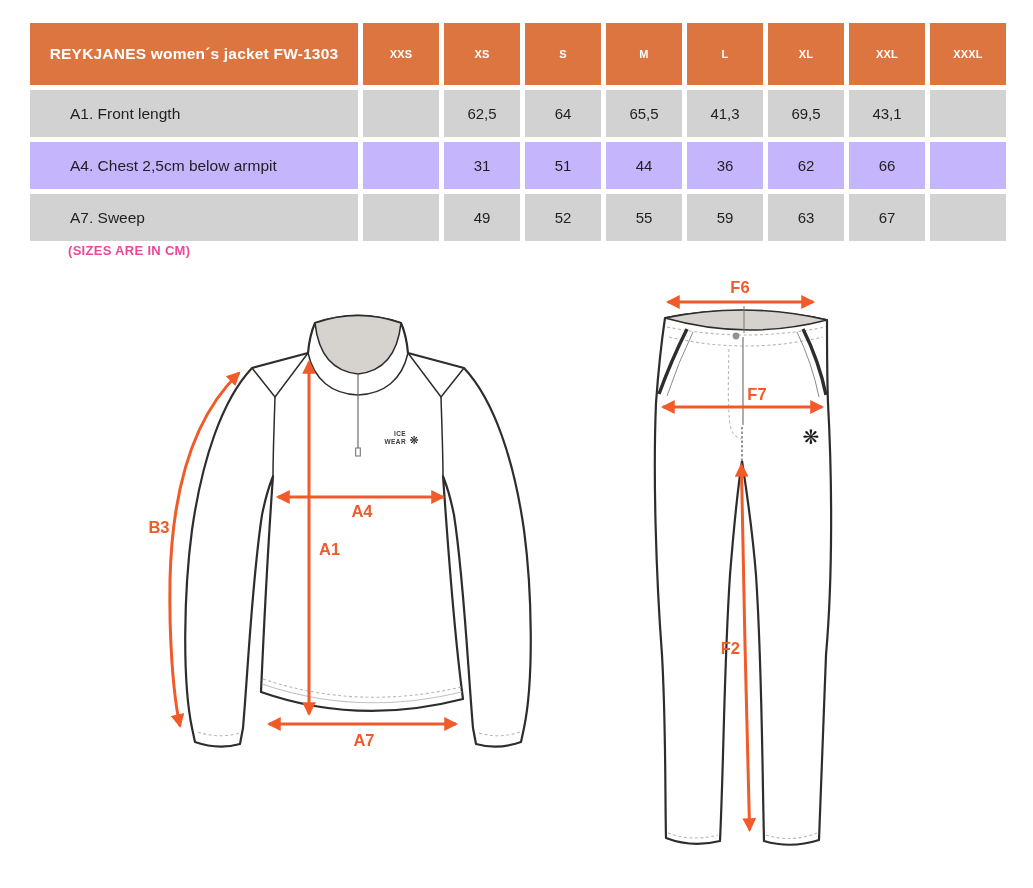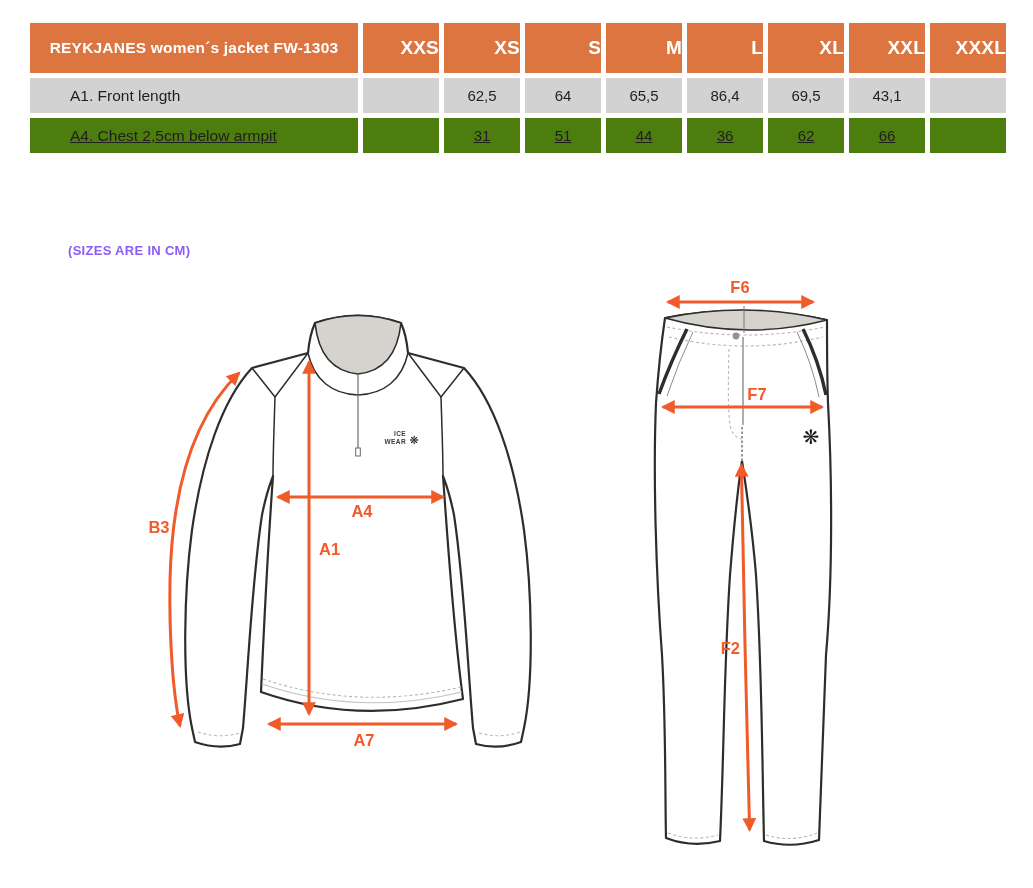--- a/index.html
+++ b/index.html
@@ -2,32 +2,32 @@
 <html><head>
 <meta charset="utf-8">
 <style>
   html,body{margin:0;padding:0;background:#ffffff;}
   .page{position:relative;width:1033px;height:888px;background:#ffffff;overflow:hidden;
         font-family:"Liberation Sans",sans-serif;}
 
   
   table.size-table{position:absolute;left:25px;top:18px;width:986px;
         border-collapse:separate;border-spacing:5px;table-layout:fixed;}
-  table.size-table td,table.size-table th{padding:0;vertical-align:middle;
+  table.size-table td,table.size-table th{padding:6px;vertical-align:middle;
         font-size:15px;color:#1f1f1f;overflow:hidden;white-space:nowrap;}
   tr.hdr th{background:#DD7540;color:#ffffff;font-weight:bold;height:50px;
-        text-align:right;font-size:19px;letter-spacing:.2px;}
+        text-align:center;font-size:11px;letter-spacing:.2px;}
   tr.hdr th.title-cell{text-align:center;font-size:15.5px;}
   tr.datarow td{height:35px;text-align:center;}
   tr.datarow td.rowlabel{text-align:left;padding-left:40px;font-size:15.5px;}
   tr.datarow.dark td{background:#D2D2D2;}
-  tr.datarow.light td{background:#4d7c0f;text-decoration:underline;}
+  tr.datarow.light td{background:#c4b5fd;}
 
   .note{position:absolute;left:68px;top:243px;font-size:13px;font-weight:bold;
-        color:#8b5cf6;letter-spacing:.3px;}
+        color:#ec4899;letter-spacing:.3px;}
 
   
   svg{position:absolute;overflow:visible;}
   .outline{fill:#ffffff;stroke:#2E2D2C;stroke-width:2.2;stroke-linejoin:round;}
   .seam{fill:none;stroke:#2E2D2C;stroke-width:1.5;}
   .thinseam{fill:none;stroke:#8d8b89;stroke-width:1;}
   .shade{fill:#D6D3CF;stroke:#2E2D2C;stroke-width:1.6;}
   .stitch{fill:none;stroke:#b9b7b4;stroke-width:1.1;stroke-dasharray:3 2.5;}
   .stitch2{fill:none;stroke:#c4c2bf;stroke-width:1.1;}
   .arrow{fill:none;stroke:#F15A29;stroke-width:3;}
@@ -65,34 +65,45 @@
       <th>XL</th>
       <th>XXL</th>
       <th>XXXL</th>
     </tr>
     <tr class="datarow dark">
       <td class="rowlabel">A1. Front length</td>
       <td></td>
       <td>62,5</td>
       <td>64</td>
       <td>65,5</td>
-      <td>86,4</td>
+      <td>41,3</td>
       <td>69,5</td>
       <td>43,1</td>
       <td></td>
     </tr>
     <tr class="datarow light">
       <td class="rowlabel">A4. Chest 2,5cm below armpit</td>
       <td></td>
       <td>31</td>
       <td>51</td>
       <td>44</td>
       <td>36</td>
       <td>62</td>
       <td>66</td>
+      <td></td>
+    </tr>
+    <tr class="datarow dark">
+      <td class="rowlabel">A7. Sweep</td>
+      <td></td>
+      <td>49</td>
+      <td>52</td>
+      <td>55</td>
+      <td>59</td>
+      <td>63</td>
+      <td>67</td>
       <td></td>
     </tr>
   </tbody>
     </table>
 
   <div class="note">(SIZES ARE IN CM)</div>
 
   <svg style="left:140px;top:280px" width="440" height="530" viewBox="0 0 440 530">
     <defs>
       <marker id="ah-j" viewBox="0 0 10 10" refX="8.5" refY="5" markerWidth="5.6" markerHeight="4.6" orient="auto">

